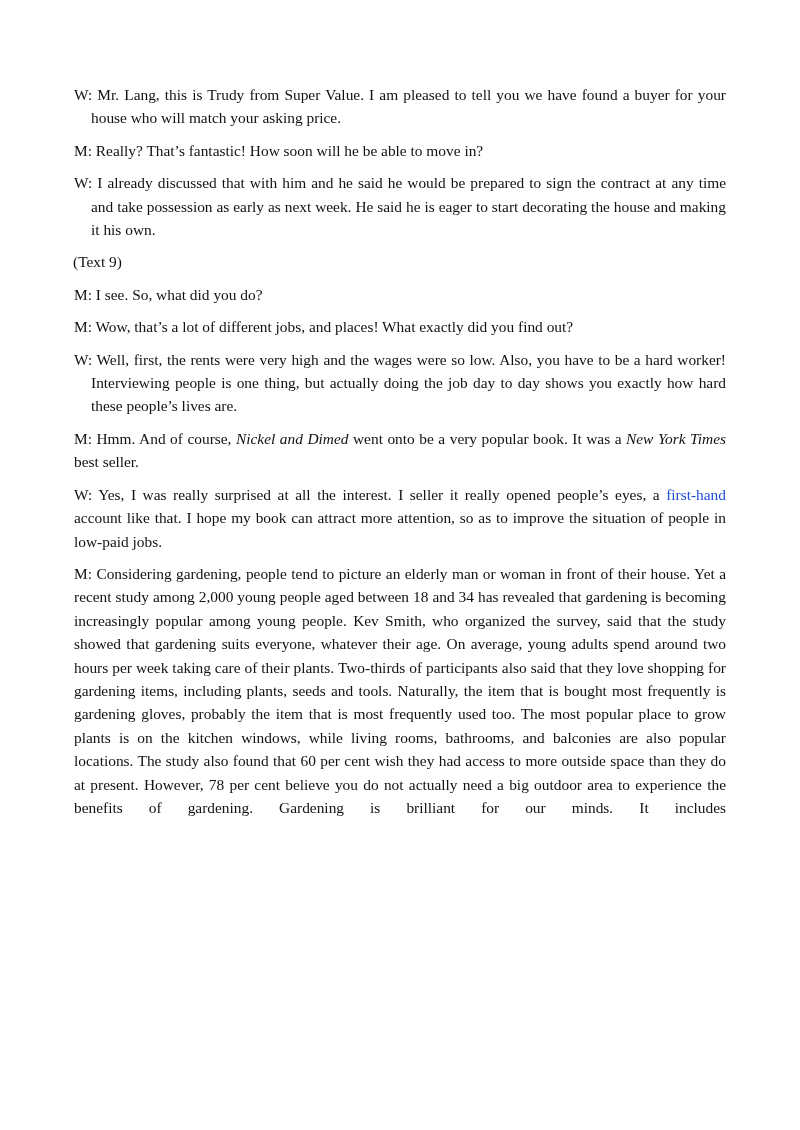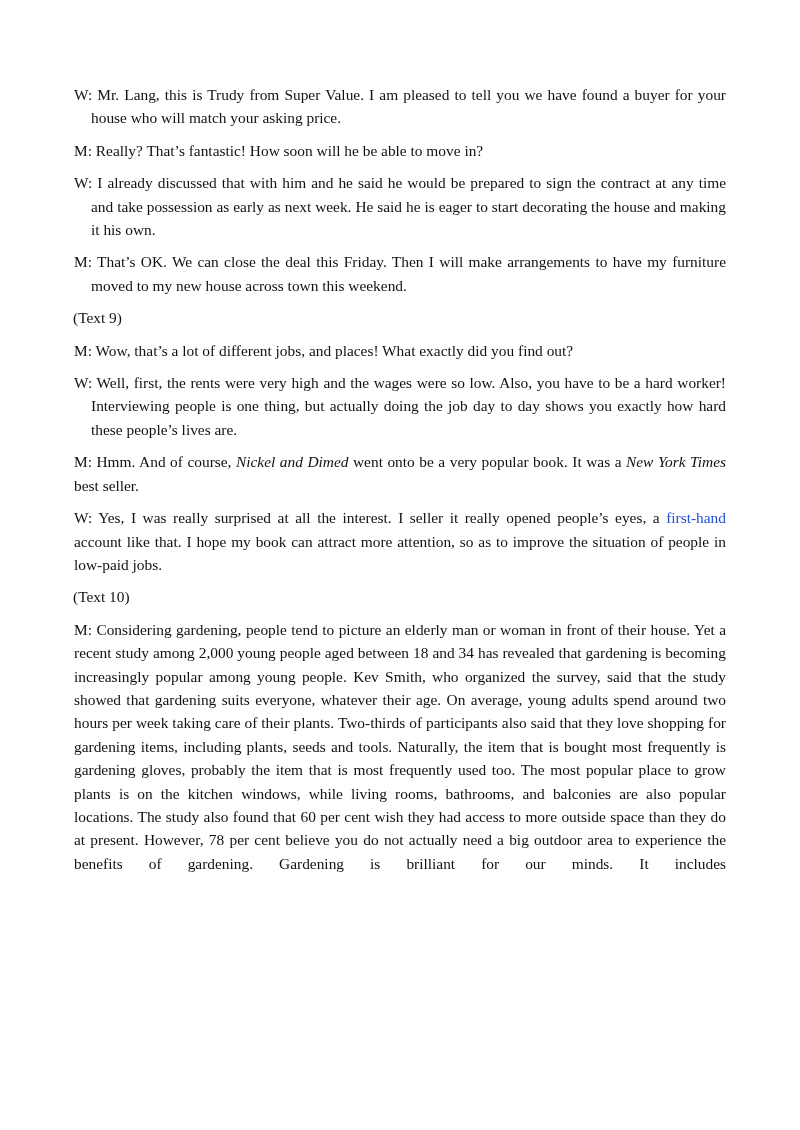--- a/index.html
+++ b/index.html
@@ -54,44 +54,43 @@
     <span>Mr. Lang, this is Trudy from Super Value. I am pleased to tell you we have found a buyer for your house who will match your asking price.</span>
   </p>
   <p class="para hang">
     <span>M:</span>
     <span>Really? That’s fantastic! How soon will he be able to move in?</span>
   </p>
   <p class="para hang">
     <span>W:</span>
     <span>I already discussed that with him and he said he would be prepared to sign the contract at any time and take possession as early as next week. He said he is eager to start decorating the house and making it his own.</span>
   </p>
-  <p class="para hang">
-    <span>M:</span>
-    <span>That’s OK. We can close the deal this Friday. Then I will make arrangements to have my furniture moved to my new house across town this weekend.</span>
-  </p>
 
   <p class="heading">(Text 9)</p>
 
+  <p class="para hang">
+    <span>M:</span>
+    <span>I see. So, what did you do?</span>
+  </p>
   <p class="para hang">
     <span>M:</span>
     <span>Wow, that’s a lot of different jobs, and places! What exactly did you find out?</span>
   </p>
   <p class="para hang">
     <span>W:</span>
     <span>Well, first, the rents were very high and the wages were so low. Also, you have to be a hard worker! Interviewing people is one thing, but actually doing the job day to day shows you exactly how hard these people’s lives are.</span>
   </p>
   <p class="para noindent">
     <span>M:</span>
     <span>Hmm. And of course, </span><i>Nickel and Dimed</i><span> went onto be a very popular book. It was a </span><i>New York Times</i><span> best seller.</span>
   </p>
   <p class="para noindent">
     <span>W:</span>
     <span>Yes, I was really surprised at all the interest. I seller it really opened people’s eyes, a </span><span class="grey">first-hand</span><span> account like that. I hope my book can attract more attention, so as to improve the situation of people in low-paid jobs.</span>
   </p>
 
-  <p class="heading">(Text 10)</p>
 
   <p class="para noindent justify-full">
     <span>M:</span>
     <span>Considering gardening, people tend to picture an elderly man or woman in front of their house. Yet a recent study among 2,000 young people aged between 18 and 34 has revealed that gardening is becoming increasingly popular among young people. Kev Smith, who organized the survey, said that the study showed that gardening suits everyone, whatever their age. On average, young adults spend around two hours per week taking care of their plants. Two-thirds of participants also said that they love shopping for gardening items, including plants, seeds and tools. Naturally, the item that is bought most frequently is gardening gloves, probably the item that is most frequently used too. The most popular place to grow plants is on the kitchen windows, while living rooms, bathrooms, and balconies are also popular locations. The study also found that 60 per cent wish they had access to more outside space than they do at present. However, 78 per cent believe you do not actually need a big outdoor area to experience the benefits of gardening. Gardening is brilliant for our minds. It includes</span>
   </p>
 
 </div>
 
 </body></html>

